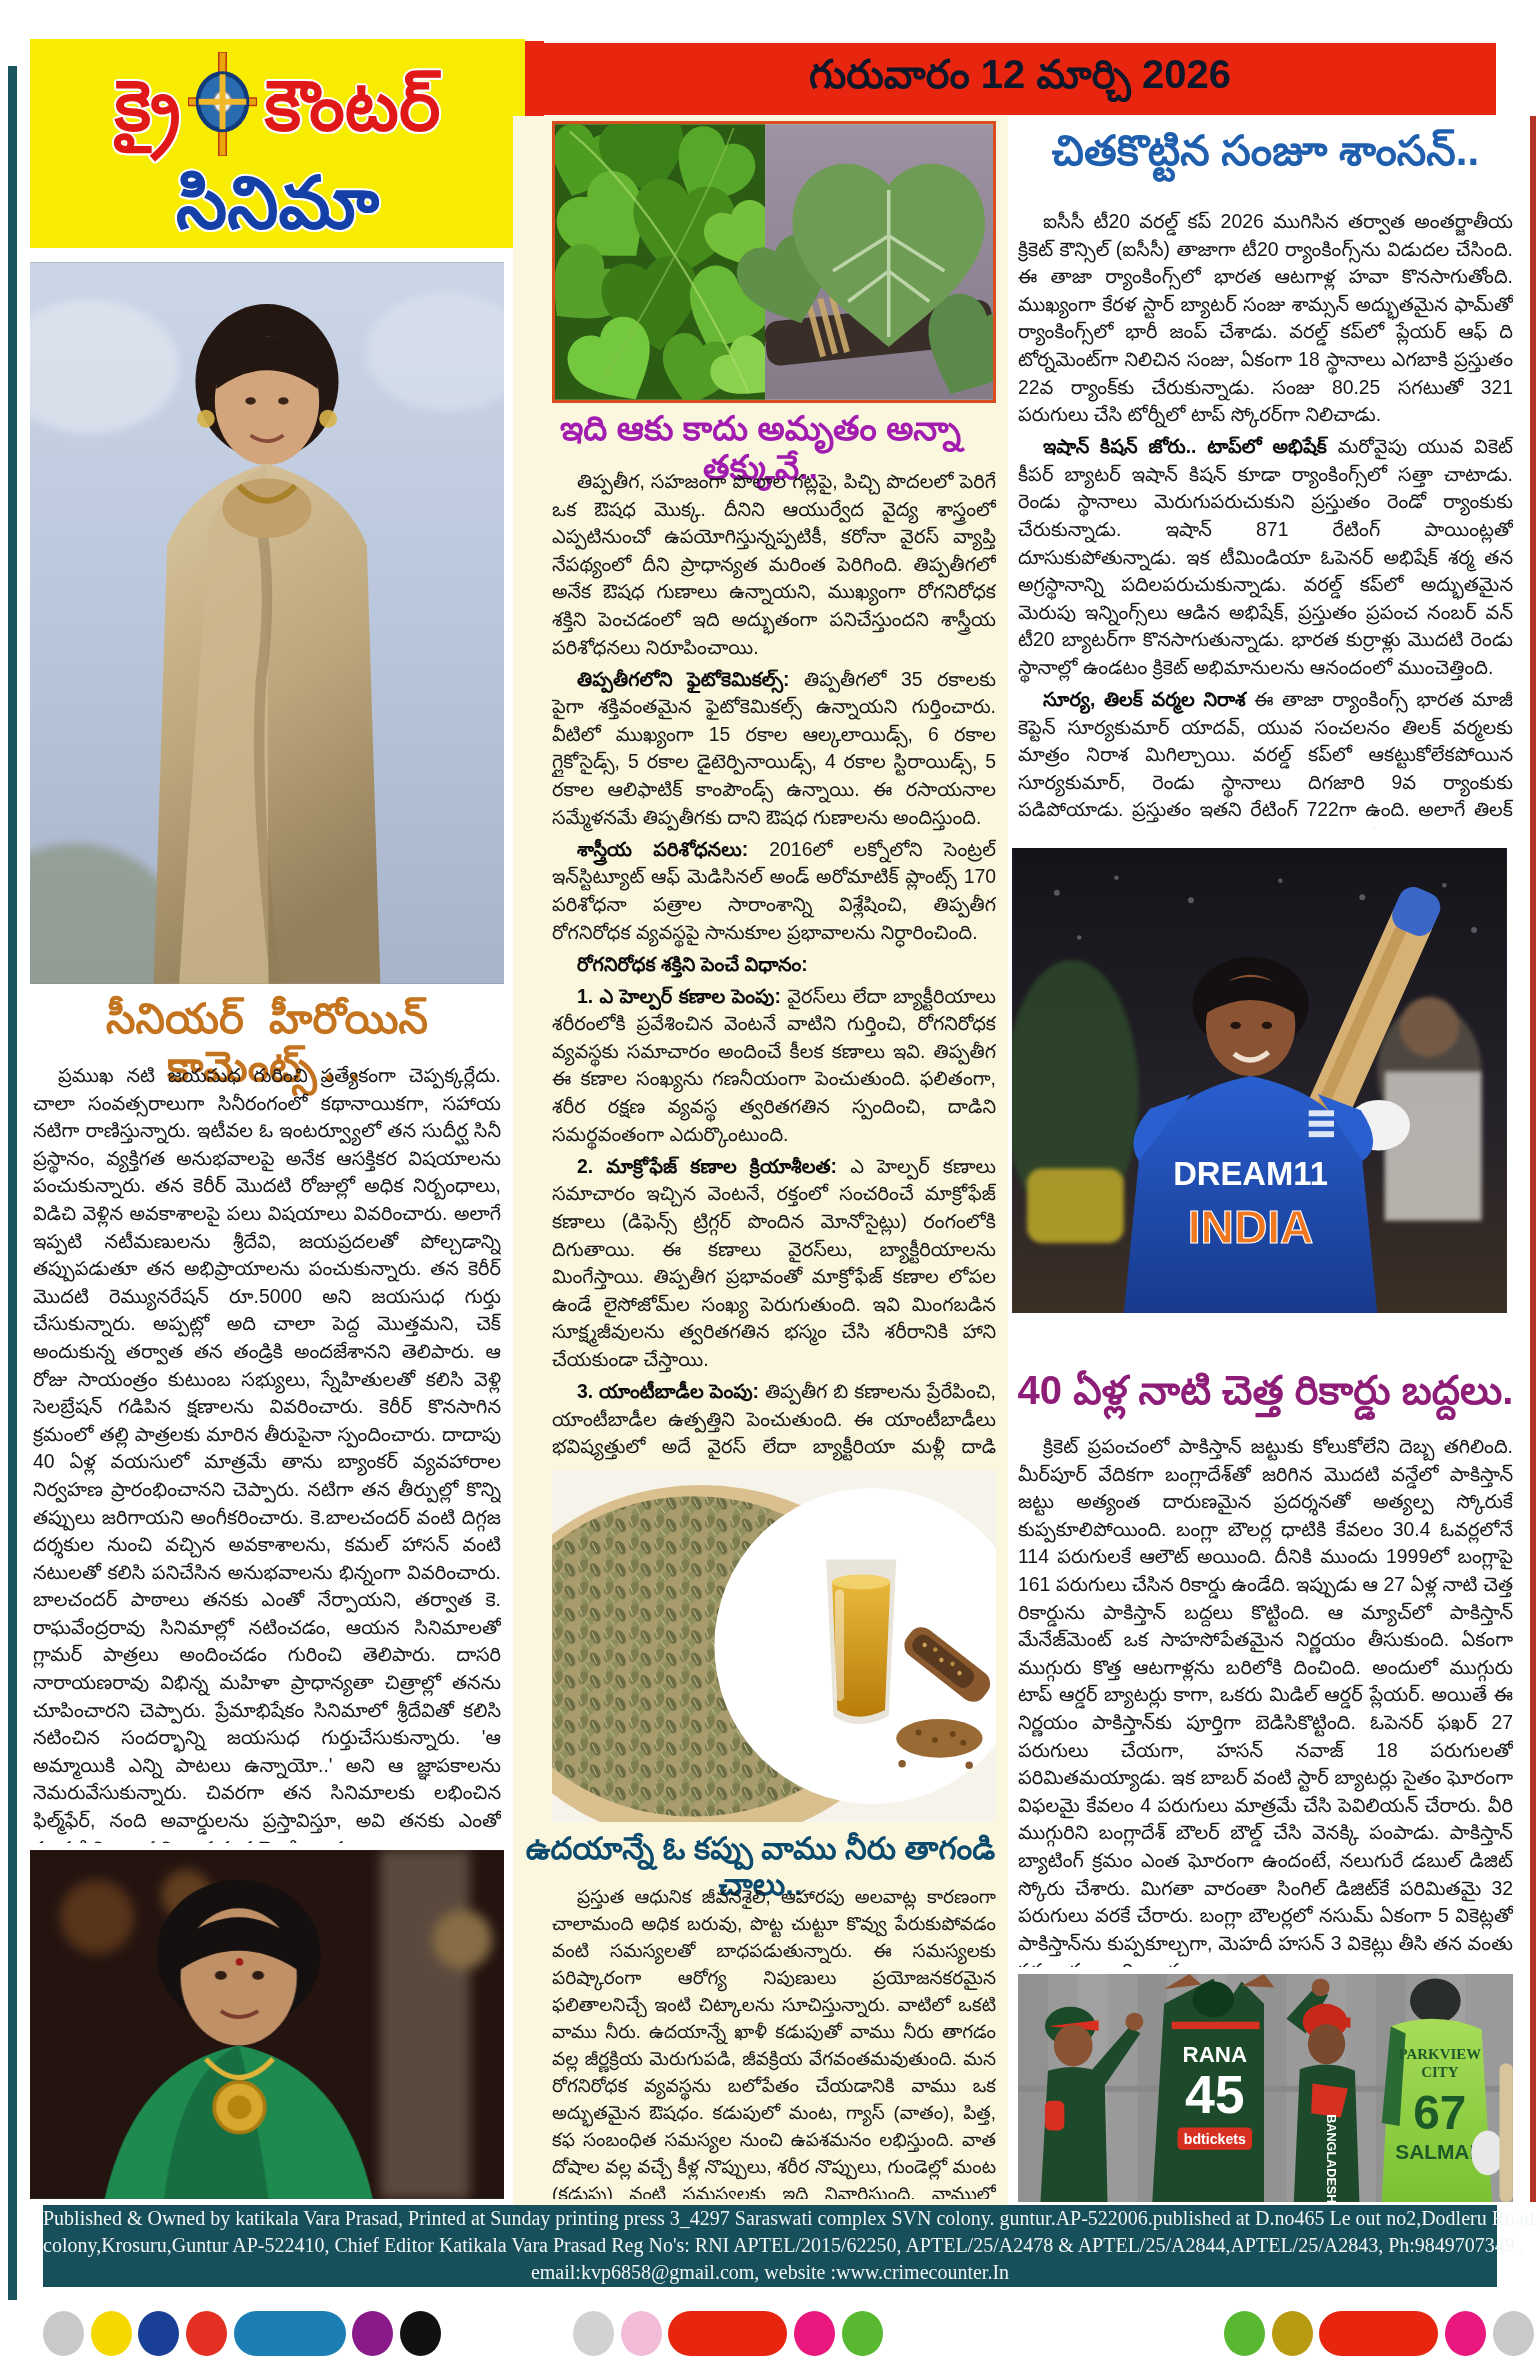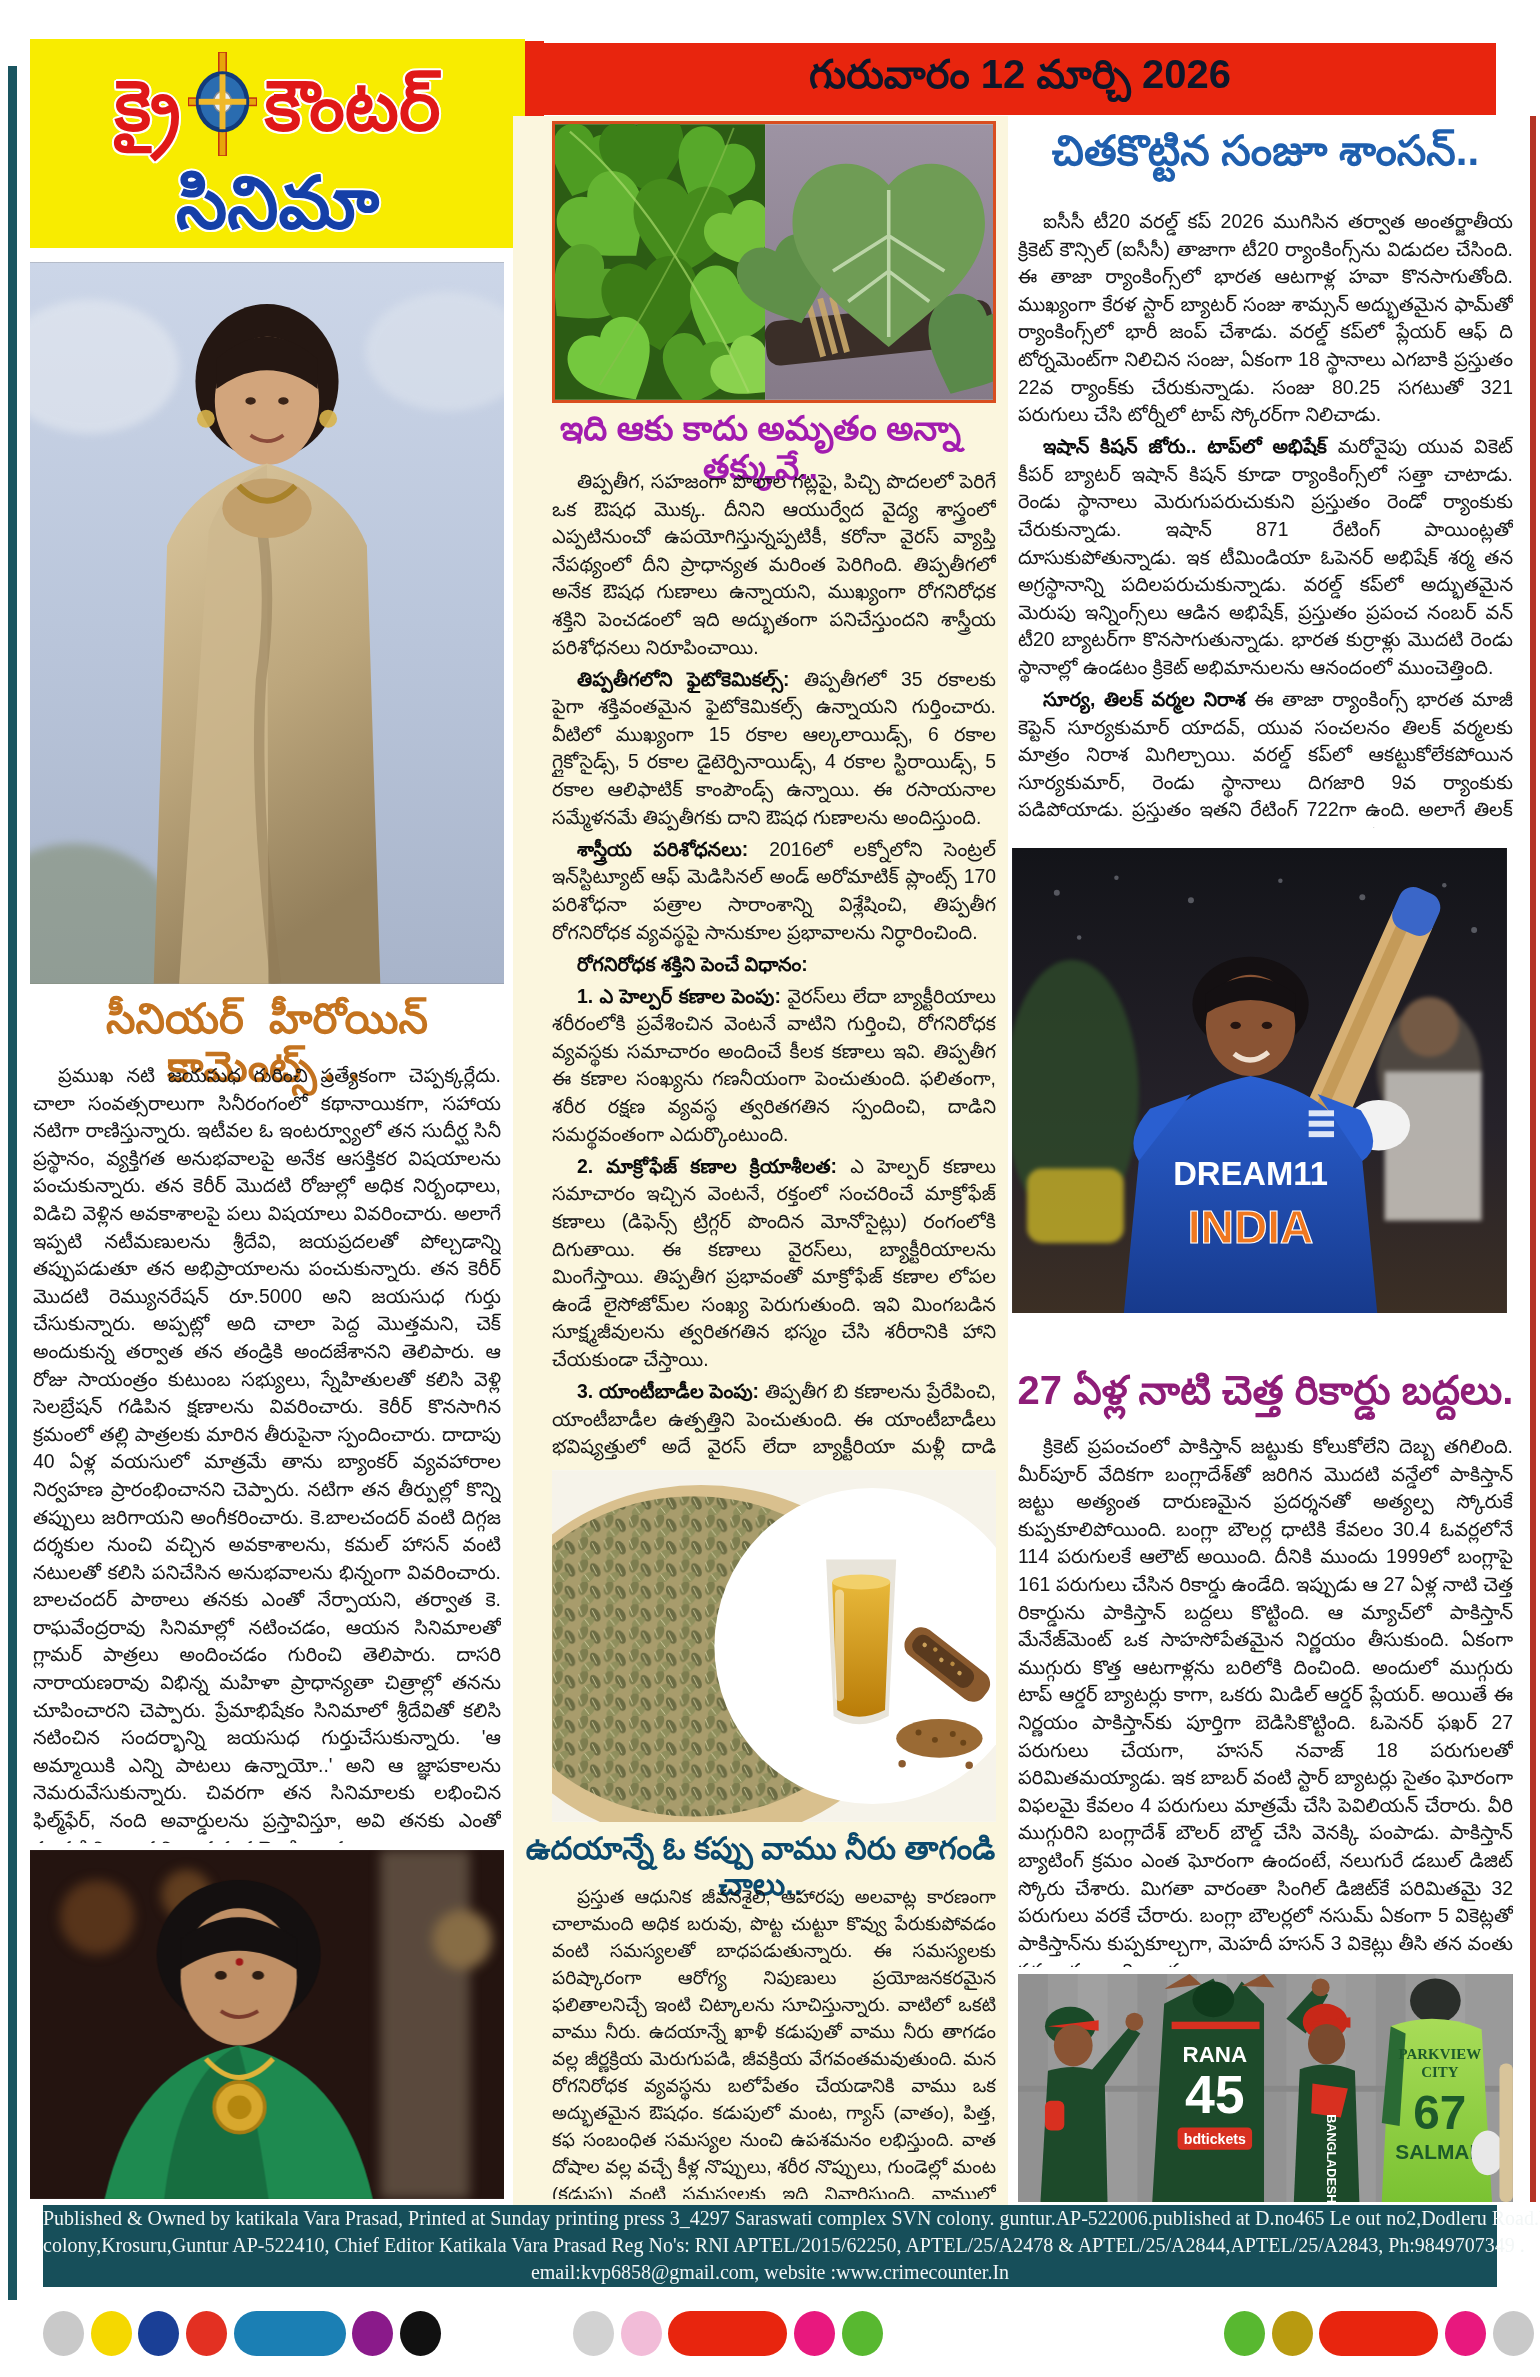--- a/index.html
+++ b/index.html
@@ -314,21 +314,21 @@
         <path d="M470,420 Q500,400 468,352 L410,330 Z" fill="#2a5fd0"></path>
         <rect x="398" y="352" width="34" height="8" fill="#ffffff" opacity="0.85"></rect>
         <rect x="398" y="366" width="34" height="8" fill="#ffffff" opacity="0.85"></rect>
         <rect x="398" y="380" width="34" height="8" fill="#ffffff" opacity="0.85"></rect>
         <text x="320" y="452" text-anchor="middle" font-family="Liberation Sans, sans-serif" font-size="44" font-weight="bold" fill="#ffffff">DREAM11</text>
         <text x="320" y="530" text-anchor="middle" font-family="Liberation Sans, sans-serif" font-size="62" font-weight="bold" fill="#f07820" stroke="#ffffff" stroke-width="1.5">INDIA</text>
       </g>
     </svg>
   </div>
 
-  <div class="abs headline hl-record">27 ఏళ్ల నాటి చెత్త రికార్డు బద్దలు.</div>
+  <div class="abs headline hl-record">40 ఏళ్ల నాటి చెత్త రికార్డు బద్దలు.</div>
   <div class="abs body-text bt-record">
       <p>క్రికెట్ ప్రపంచంలో పాకిస్తాన్ జట్టుకు కోలుకోలేని దెబ్బ తగిలింది. మీర్‌పూర్ వేదికగా బంగ్లాదేశ్‌తో జరిగిన మొదటి వన్డేలో పాకిస్తాన్ జట్టు అత్యంత దారుణమైన ప్రదర్శనతో అత్యల్ప స్కోరుకే కుప్పకూలిపోయింది. బంగ్లా బౌలర్ల ధాటికి కేవలం 30.4 ఓవర్లలోనే 114 పరుగులకే ఆలౌట్ అయింది. దీనికి ముందు 1999లో బంగ్లాపై 161 పరుగులు చేసిన రికార్డు ఉండేది. ఇప్పుడు ఆ 27 ఏళ్ల నాటి చెత్త రికార్డును పాకిస్తాన్ బద్దలు కొట్టింది. ఆ మ్యాచ్‌లో పాకిస్తాన్ మేనేజ్‌మెంట్ ఒక సాహసోపేతమైన నిర్ణయం తీసుకుంది. ఏకంగా ముగ్గురు కొత్త ఆటగాళ్లను బరిలోకి దించింది. అందులో ముగ్గురు టాప్ ఆర్డర్ బ్యాటర్లు కాగా, ఒకరు మిడిల్ ఆర్డర్ ప్లేయర్. అయితే ఈ నిర్ణయం పాకిస్తాన్‌కు పూర్తిగా బెడిసికొట్టింది. ఓపెనర్ ఫఖర్ 27 పరుగులు చేయగా, హసన్ నవాజ్ 18 పరుగులతో పరిమితమయ్యాడు. ఇక బాబర్ వంటి స్టార్ బ్యాటర్లు సైతం ఘోరంగా విఫలమై కేవలం 4 పరుగులు మాత్రమే చేసి పెవిలియన్ చేరారు. వీరి ముగ్గురిని బంగ్లాదేశ్ బౌలర్ బౌల్డ్ చేసి వెనక్కి పంపాడు. పాకిస్తాన్ బ్యాటింగ్ క్రమం ఎంత ఘోరంగా ఉందంటే, నలుగురే డబుల్ డిజిట్ స్కోరు చేశారు. మిగతా వారంతా సింగిల్ డిజిట్‌కే పరిమితమై 32 పరుగులు వరకే చేరారు. బంగ్లా బౌలర్లలో నసుమ్ ఏకంగా 5 వికెట్లతో పాకిస్తాన్‌ను కుప్పకూల్చగా, మెహదీ హసన్ 3 వికెట్లు తీసి తన వంతు సహకారం అందించాడు.</p>
     </div>
 
   <div class="abs photo ph-bdpak">
     <svg width="495" height="228" viewBox="0 0 664 306">
       <defs>
         <linearGradient id="pakgreen" x1="0" y1="0" x2="0" y2="1">
           <stop offset="0" stop-color="#a8dc58"></stop>
             <stop offset="1" stop-color="#7ac232"></stop>

